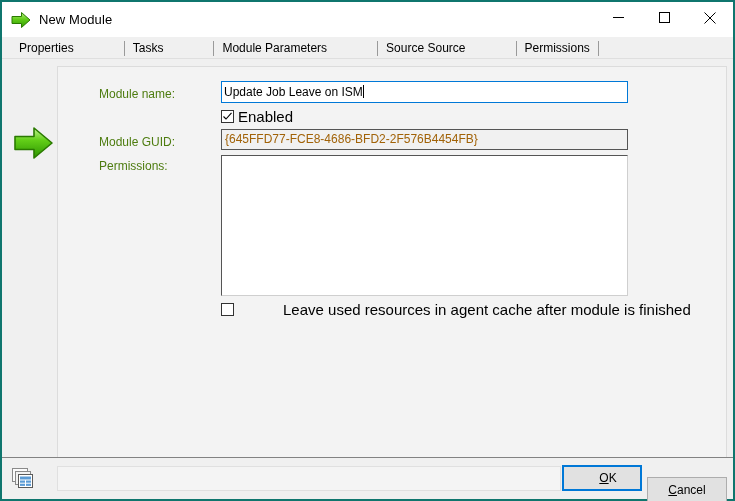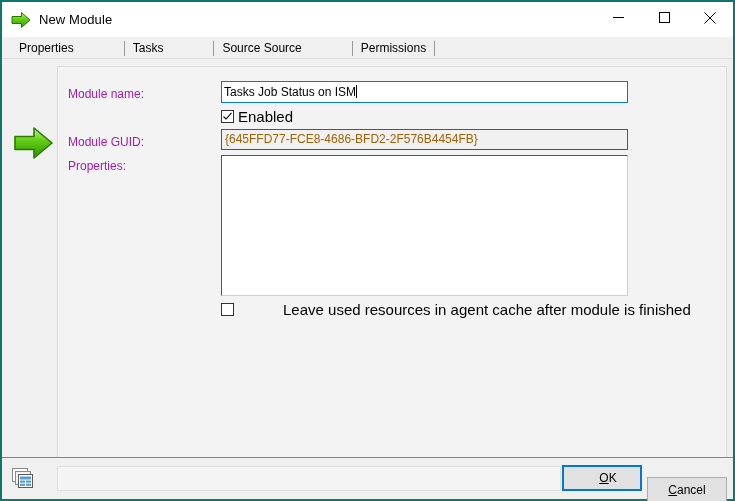--- a/index.html
+++ b/index.html
@@ -123,22 +123,23 @@
     top: 7px;
     width: 670px;
     height: 392px;
     box-sizing: border-box;
     border: 1px solid #dcdcdc;
     background: #f3f3f3;
   }
   .lbl {
     position: absolute;
     font-size: 12px;
-    color: #a21caf;
-    white-space: nowrap;
+    color: #4d7c0f;
+    white-space: nowrap;
+    margin-left: 31px;
   }
   .lbl-name   { left: 10px; top: 20px; }
   .lbl-guid   { left: 10px; top: 68px; }
   .lbl-desc   { left: 10px; top: 92px; }
 
   .input-name {
     position: absolute;
     left: 163px;
     top: 14px;
     width: 407px;
@@ -307,20 +308,23 @@
   </div>
 
   <div class="tabstrip">
     <div class="tab">
       <span>Properties</span>
     </div>
     <div class="tab">
       <span>Tasks</span>
     </div>
     <div class="tab">
+      <span>Module Parameters</span>
+    </div>
+    <div class="tab">
       <span>Source Source</span>
     </div>
     <div class="tab last">
       <span>Permissions</span>
     </div>
   </div>
 
   <div class="content">
 
     <svg class="arrow-big" viewBox="0 0 41 36">
@@ -331,38 +335,38 @@
           <stop offset="100%" stop-color="#2c9400"></stop>
         </linearGradient>
       </defs>
       <path d="M2 11.5 L21 11.5 L21 3 L39 18 L21 33 L21 24.5 L2 24.5 Z" fill="url(#gB)" stroke="#2a7a00" stroke-width="1.6" stroke-linejoin="round"></path>
     </svg>
 
     <div class="panel">
 
       <span class="lbl lbl-name">Module name:</span>
       <div class="input-name">
-        <span>Tasks Job Status on ISM</span><span class="caret"></span>
+        <span>Update Job Leave on ISM</span><span class="caret"></span>
       </div>
 
       <div class="cb-row cb-enabled">
         <span class="cbox">
           <svg width="9" height="9" viewBox="0 0 9 9">
             <polyline points="0.5,4.5 3,7 8.5,0.8" fill="none" stroke="#000" stroke-width="1.1"></polyline>
           </svg>
         </span>
         <span class="cb-label">Enabled</span>
       </div>
 
       <span class="lbl lbl-guid">Module GUID:</span>
       <div class="input-guid">
         <span>{645FFD77-FCE8-4686-BFD2-2F576B4454FB}</span>
       </div>
 
-      <span class="lbl lbl-desc">Properties:</span>
+      <span class="lbl lbl-desc">Permissions:</span>
       <div class="input-desc">
         <span></span>
       </div>
 
       <div class="cb-row cb-leave">
         <span class="cbox"></span>
         <span class="cb-label">Leave used resources in agent cache after module is finished</span>
       </div>
 
     </div>

